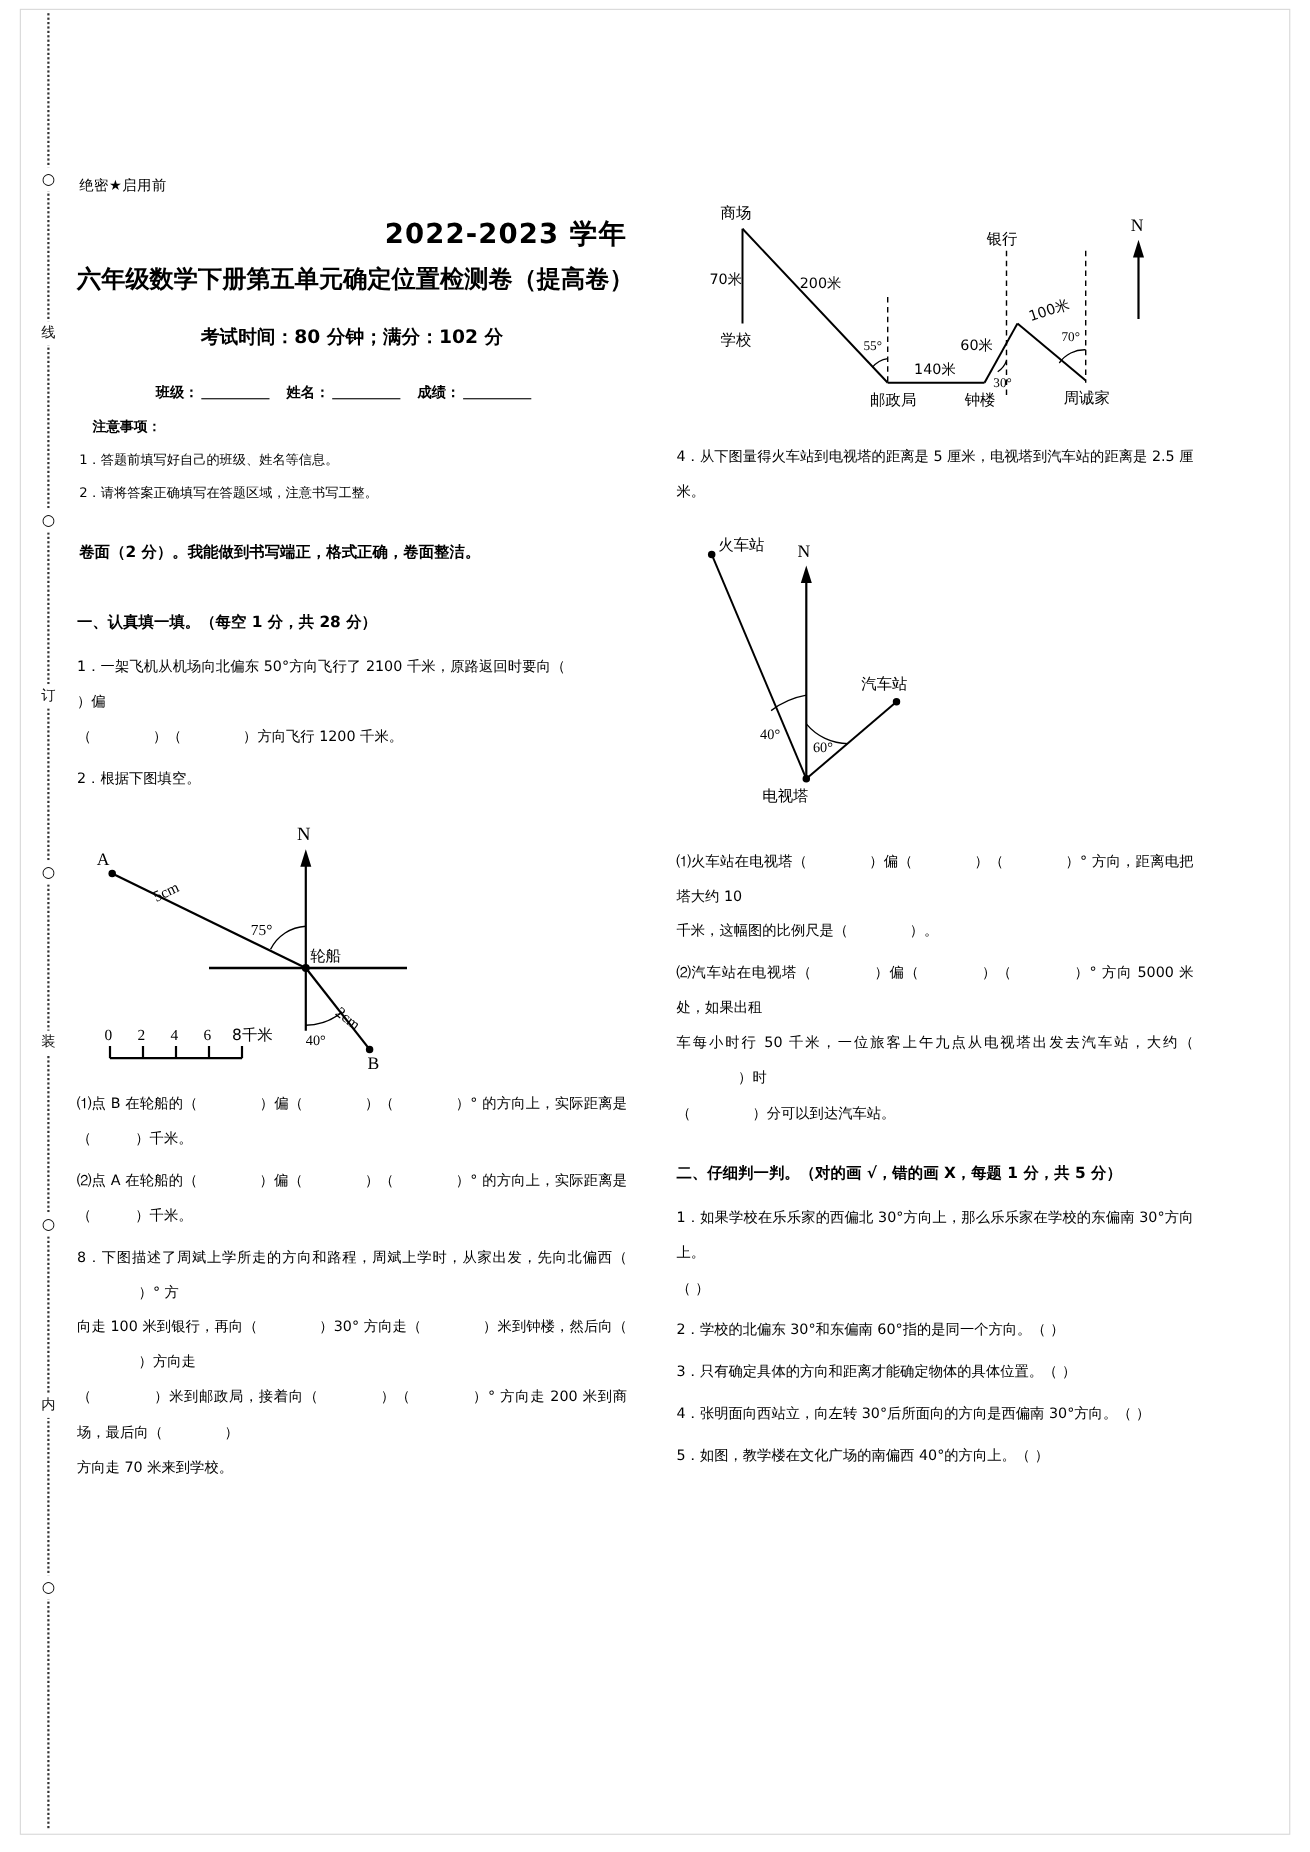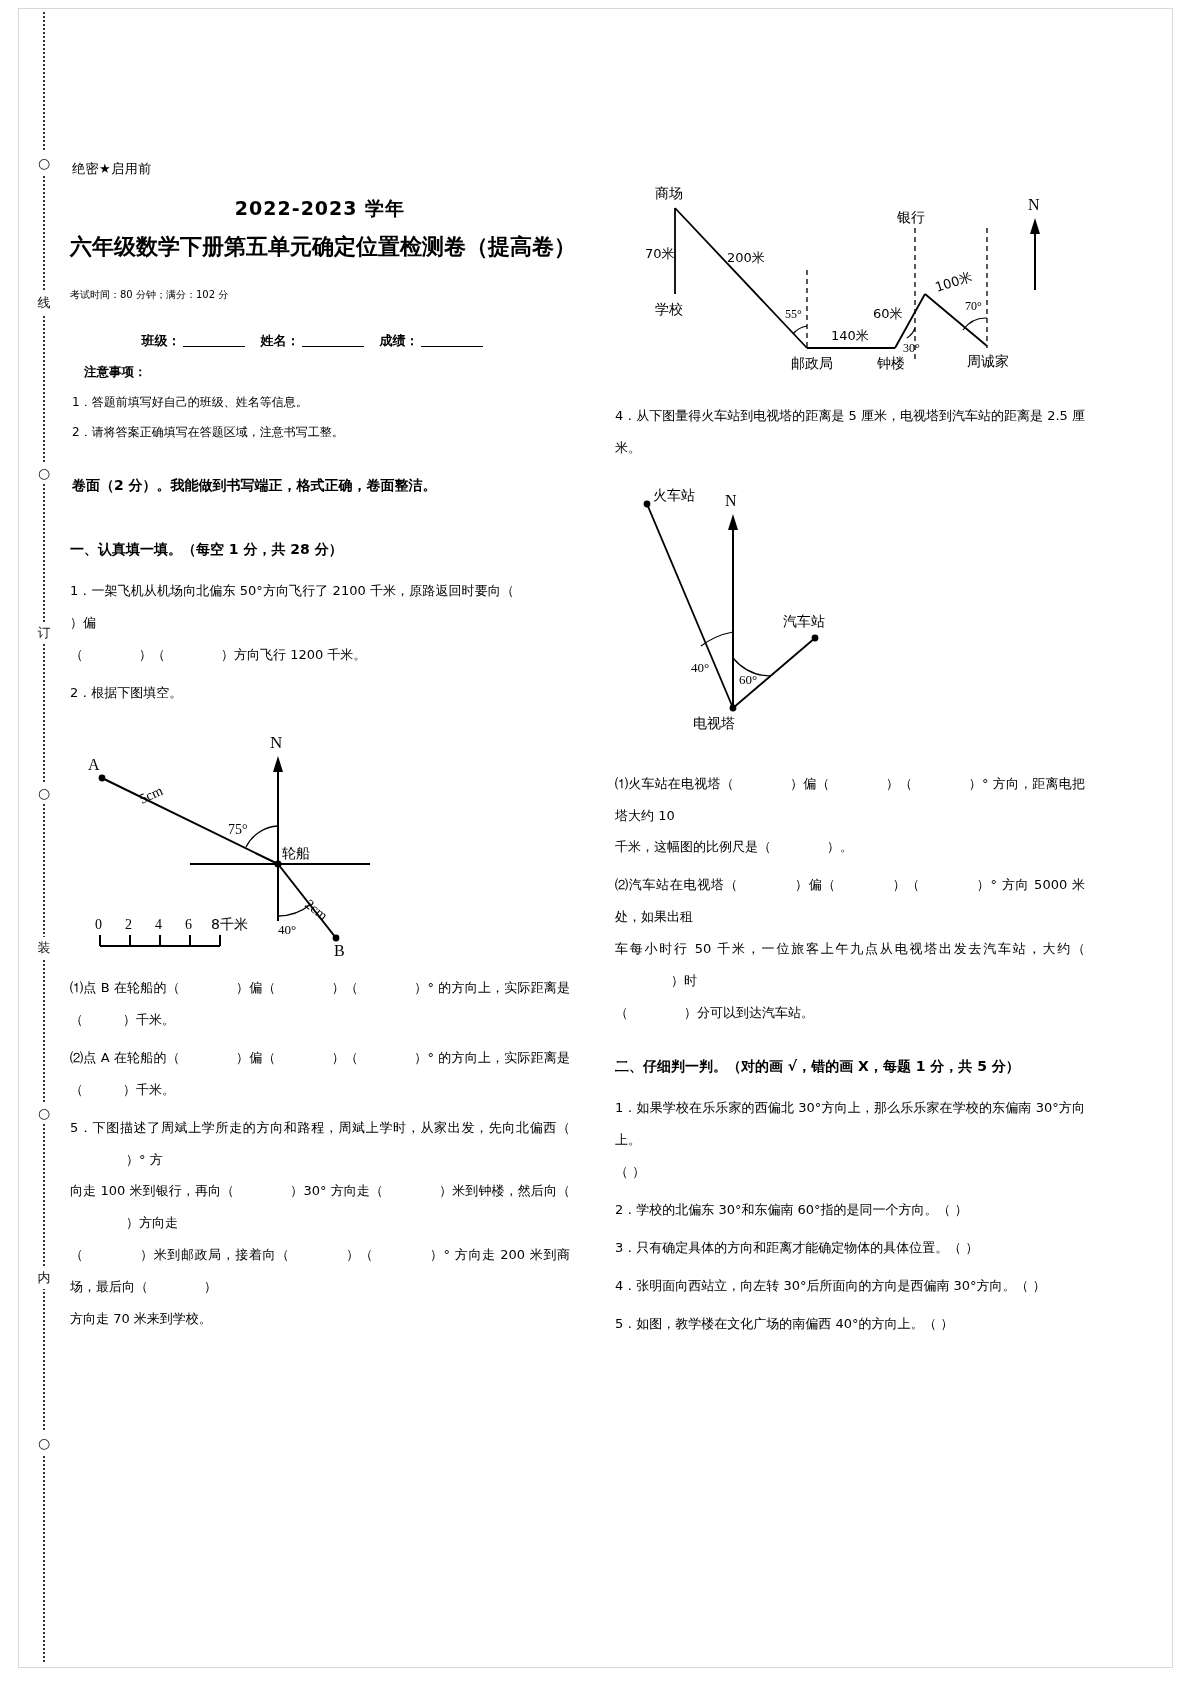--- a/index.html
+++ b/index.html
@@ -76,38 +76,40 @@
     width: 470px;
   }
 
   .secret {
     font-size: 13px;
     font-weight: normal;
     letter-spacing: 0.5px;
     margin: 0 0 18px 2px;
   }
   .title1 {
-    font-size: 19px;
-    font-weight: bold;
-    text-align: center;
+    font-size: 25px;
+    font-weight: bold;
+    text-align: right;
     letter-spacing: 1px;
     margin: 4px 0 10px 0;
     white-space: nowrap;
   }
   .title2 {
     font-size: 22px;
     font-weight: bold;
     text-align: center;
     letter-spacing: 0px;
     margin: 0 0 26px 0;
     white-space: nowrap;
   }
   .exam-meta {
-    font-size: 10px;
+    font-size: 17px;
+    text-align: center;
     margin: 18px 0 30px 0;
+    font-weight: bold;
   }
   .fields {
     font-size: 13px;
     font-weight: bold;
     text-align: center;
     margin: 0 0 14px 0;
   }
   .fields .blank {
     display: inline-block;
     border-bottom: 1px solid #000;
@@ -253,21 +255,21 @@
 
     <div class="q sub">
       <span>⑴点 B 在轮船的（</span><span class="blk"></span><span>）偏（</span><span class="blk"></span><span>）（</span><span class="blk"></span><span>）° 的方向上，实际距离是（</span><span class="blk sm"></span><span>）千米。</span>
     </div>
 
     <div class="q sub">
       <span>⑵点 A 在轮船的（</span><span class="blk"></span><span>）偏（</span><span class="blk"></span><span>）（</span><span class="blk"></span><span>）° 的方向上，实际距离是（</span><span class="blk sm"></span><span>）千米。</span>
     </div>
 
     <div class="q">
-      <span>5．下图描述了周斌上学所走的方向和路程，周斌上学时，从家出发，先向北偏西（</span><span class="blk"></span><span>）° 方</span><br>
+      <span>8．下图描述了周斌上学所走的方向和路程，周斌上学时，从家出发，先向北偏西（</span><span class="blk"></span><span>）° 方</span><br>
       <span>向走 100 米到银行，再向（</span><span class="blk"></span><span>）30° 方向走（</span><span class="blk"></span><span>）米到钟楼，然后向（</span><span class="blk"></span><span>）方向走</span><br>
       <span>（</span><span class="blk"></span><span>）米到邮政局，接着向（</span><span class="blk"></span><span>）（</span><span class="blk"></span><span>）° 方向走 200 米到商场，最后向（</span><span class="blk"></span><span>）</span><br>
       <span>方向走 70 米来到学校。</span>
     </div>
 
   </div>
 
   <div class="col-right">
 
     <div class="fig" style="margin-top:6px;">

